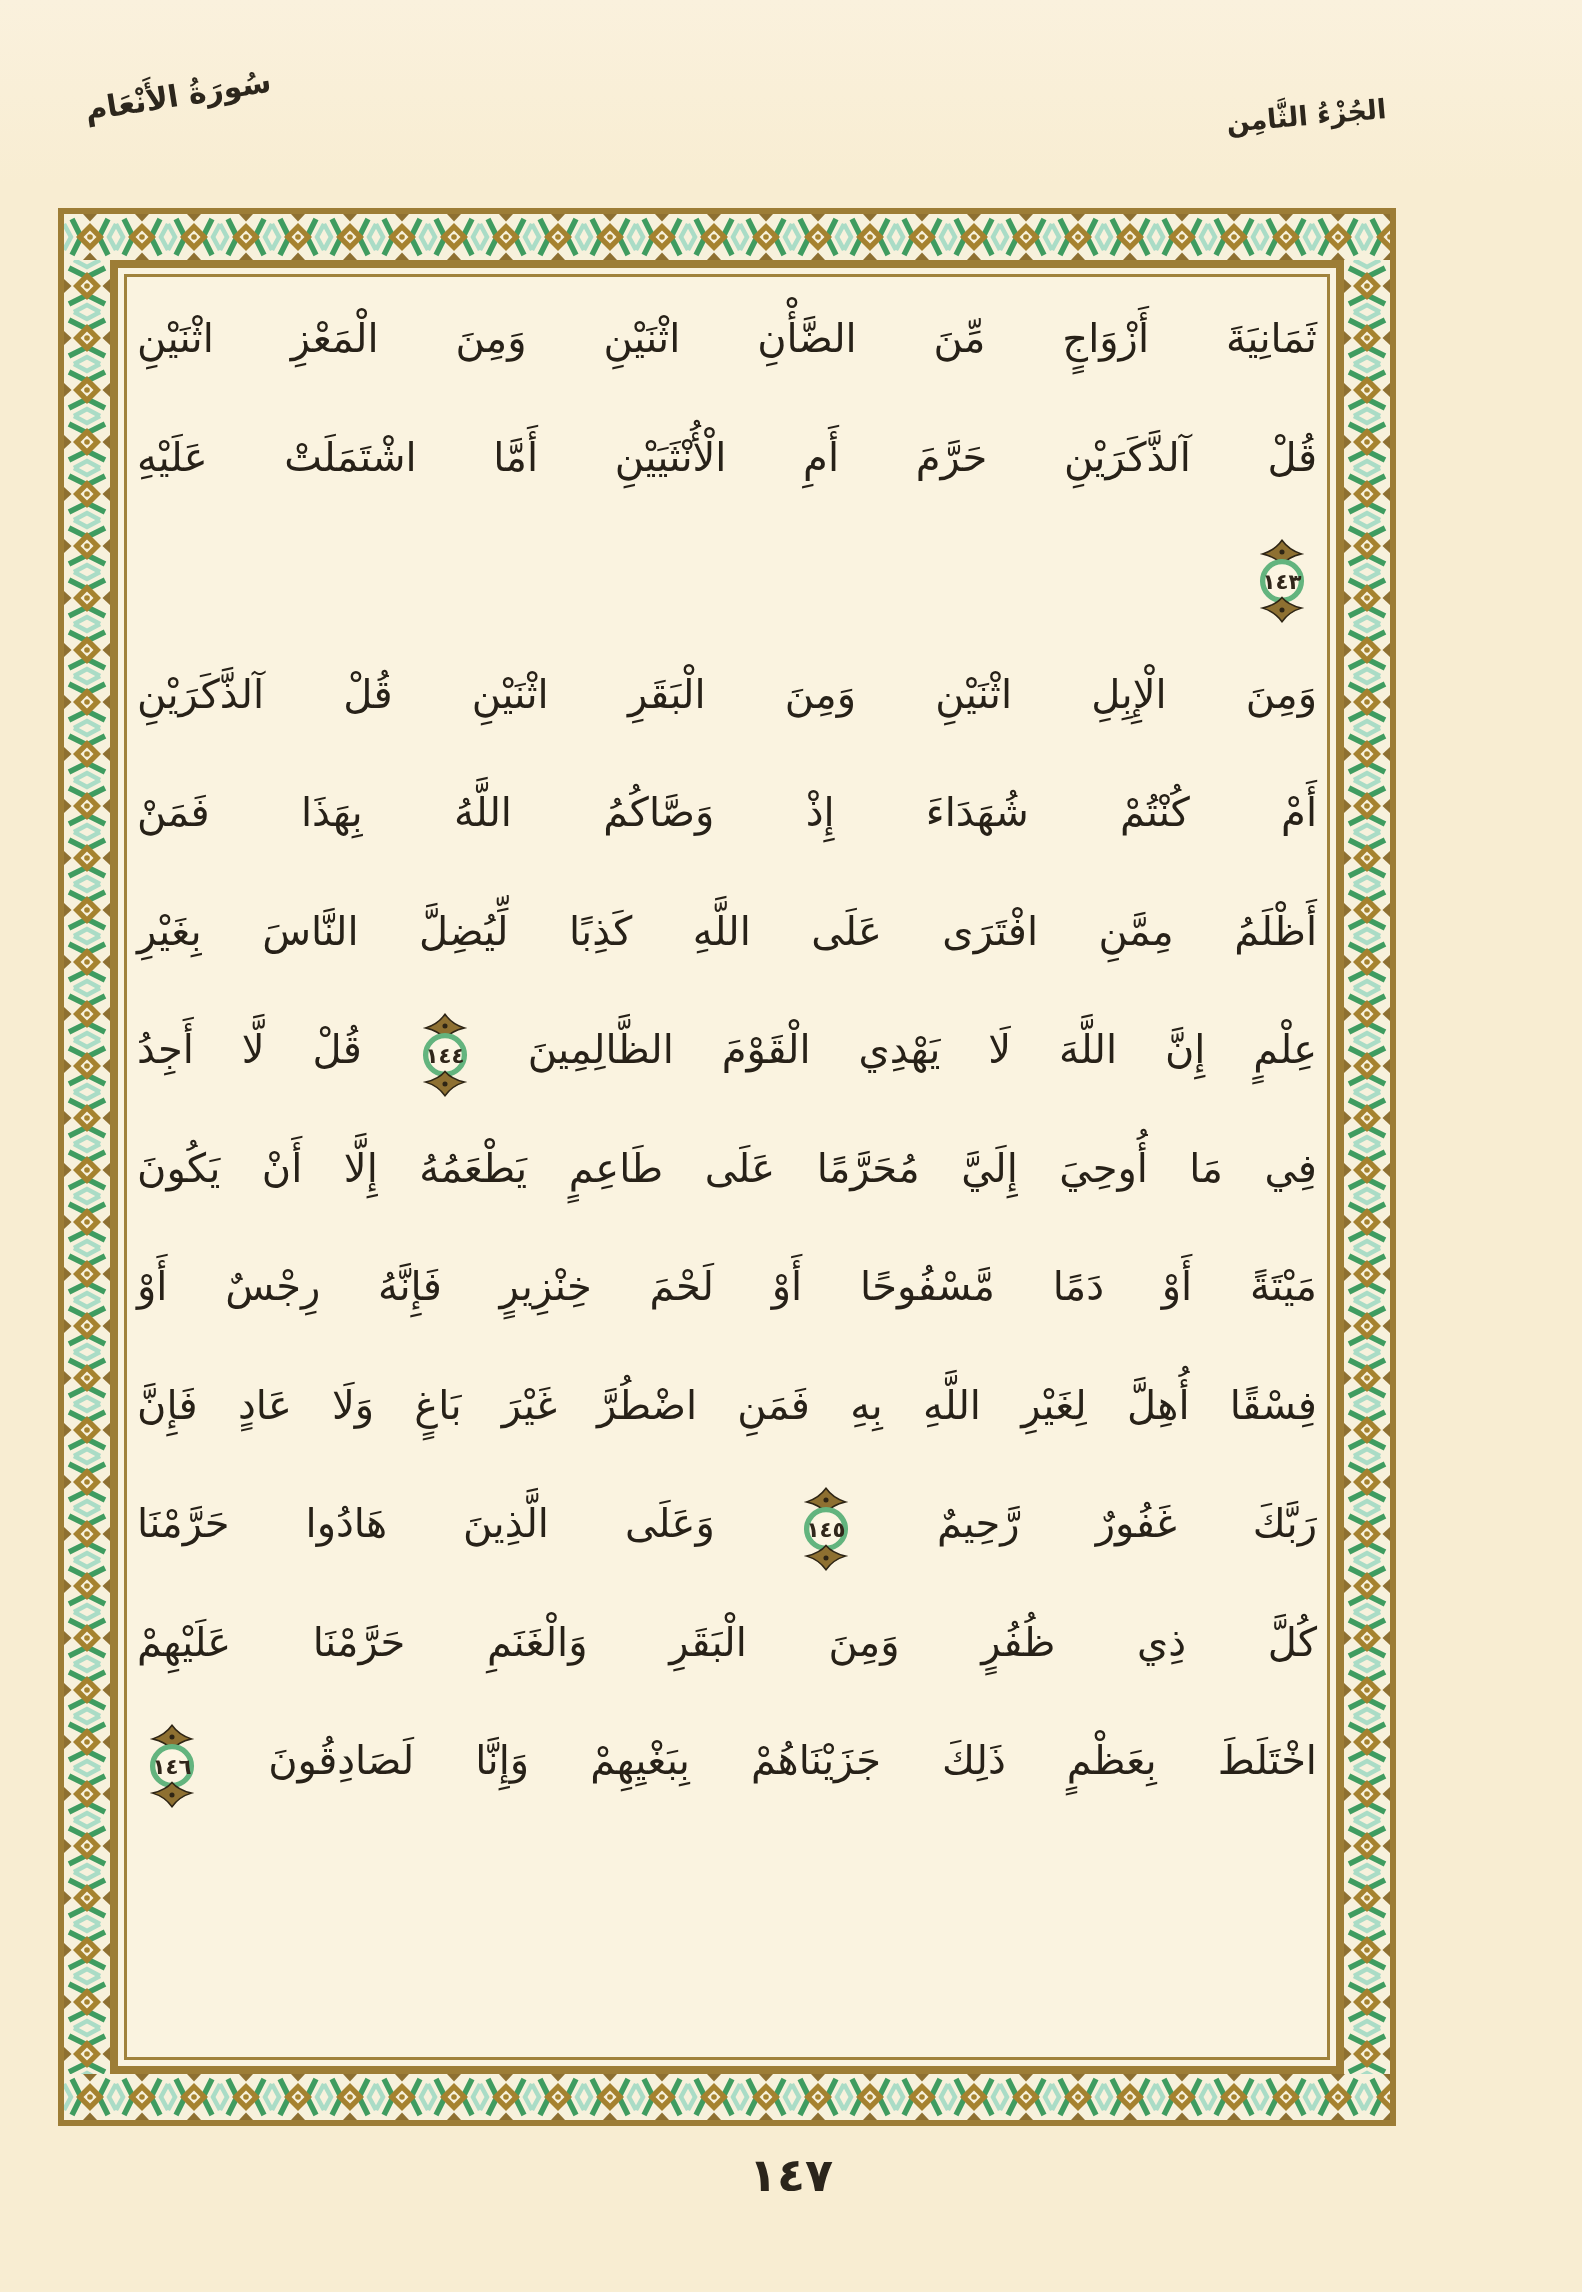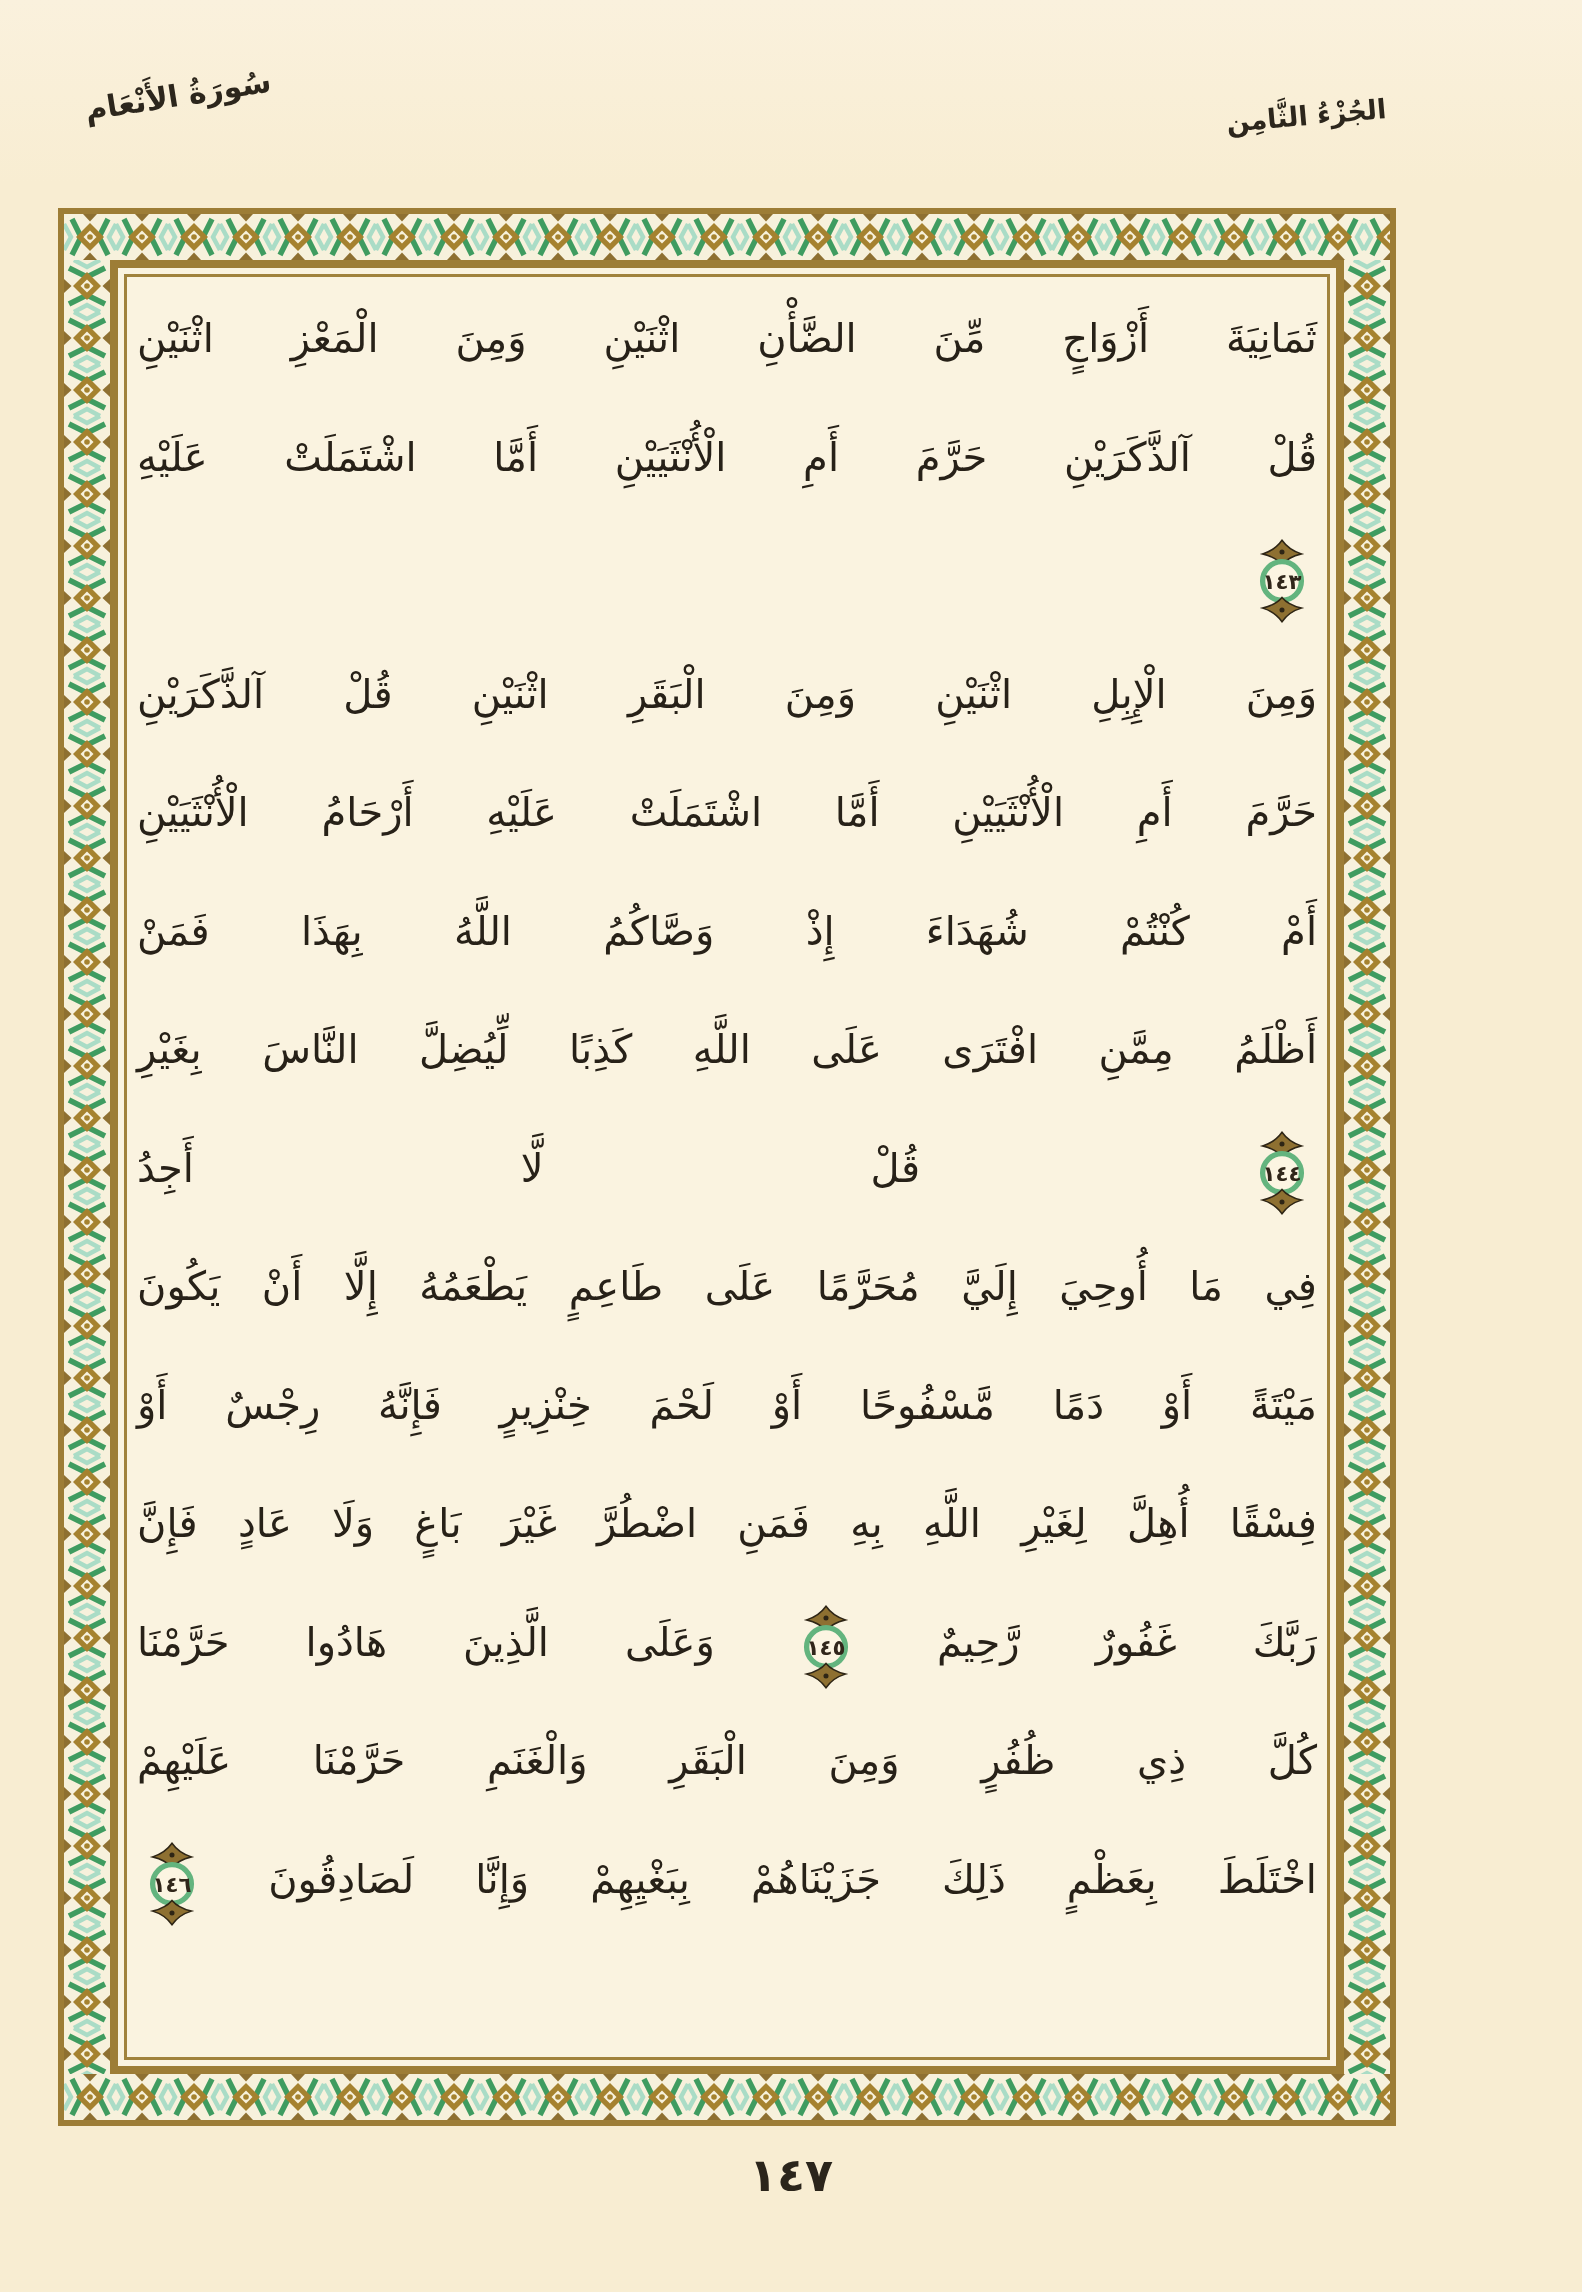--- a/index.html
+++ b/index.html
@@ -137,24 +137,23 @@
         <div class="qline"><span class="qtext">قُلْ آلذَّكَرَيْنِ حَرَّمَ أَمِ الْأُنْثَيَيْنِ أَمَّا اشْتَمَلَتْ عَلَيْهِ</span></div>
         <div class="qline"> <span class="aya"><svg width="62" height="84" viewBox="0 0 64 86">
               <path d="M32,1 C27,8 19,13 12,15 C20,17 27,20 32,26 C37,20 44,17 52,15 C45,13 37,8 32,1 Z" fill="#8e7031" stroke="#2e2515" stroke-width="1.6"></path>
               <circle cx="32" cy="13" r="2.6" fill="#2e2515"></circle>
               <circle cx="32" cy="43" r="20" fill="#fcf5e2" stroke="#63b47e" stroke-width="5.5"></circle>
               <path d="M32,85 C27,78 19,73 12,71 C20,69 27,66 32,60 C37,66 44,69 52,71 C45,73 37,78 32,85 Z" fill="#8e7031" stroke="#2e2515" stroke-width="1.6"></path>
               <circle cx="32" cy="73" r="2.6" fill="#2e2515"></circle>
               <text x="32" y="51" text-anchor="middle" font-size="22" font-weight="bold" font-family="DejaVu Sans, sans-serif" fill="#30261a">١٤٣</text>
             </svg></span></div>
         <div class="qline"><span class="qtext">وَمِنَ الْإِبِلِ اثْنَيْنِ وَمِنَ الْبَقَرِ اثْنَيْنِ قُلْ آلذَّكَرَيْنِ</span></div>
-        <div class="qline"><span class="qtext">حَرَّمَ أَمِ الْأُنْثَيَيْنِ أَمَّا اشْتَمَلَتْ عَلَيْهِ أَرْحَامُ الْأُنْثَيَيْنِ</span></div>
         <div class="qline"><span class="qtext">أَمْ كُنْتُمْ شُهَدَاءَ إِذْ وَصَّاكُمُ اللَّهُ بِهَذَا فَمَنْ</span></div>
         <div class="qline"><span class="qtext">أَظْلَمُ مِمَّنِ افْتَرَى عَلَى اللَّهِ كَذِبًا لِّيُضِلَّ النَّاسَ بِغَيْرِ</span></div>
-        <div class="qline"> <span class="aya"><svg width="62" height="84" viewBox="0 0 64 86">
+        <div class="qline"><span class="qtext">عِلْمٍ إِنَّ اللَّهَ لَا يَهْدِي الْقَوْمَ الظَّالِمِينَ</span> <span class="aya"><svg width="62" height="84" viewBox="0 0 64 86">
               <path d="M32,1 C27,8 19,13 12,15 C20,17 27,20 32,26 C37,20 44,17 52,15 C45,13 37,8 32,1 Z" fill="#8e7031" stroke="#2e2515" stroke-width="1.6"></path>
               <circle cx="32" cy="13" r="2.6" fill="#2e2515"></circle>
               <circle cx="32" cy="43" r="20" fill="#fcf5e2" stroke="#63b47e" stroke-width="5.5"></circle>
               <path d="M32,85 C27,78 19,73 12,71 C20,69 27,66 32,60 C37,66 44,69 52,71 C45,73 37,78 32,85 Z" fill="#8e7031" stroke="#2e2515" stroke-width="1.6"></path>
               <circle cx="32" cy="73" r="2.6" fill="#2e2515"></circle>
               <text x="32" y="51" text-anchor="middle" font-size="22" font-weight="bold" font-family="DejaVu Sans, sans-serif" fill="#30261a">١٤٤</text>
             </svg></span> <span class="qtext">قُلْ لَّا أَجِدُ</span></div>
         <div class="qline"><span class="qtext">فِي مَا أُوحِيَ إِلَيَّ مُحَرَّمًا عَلَى طَاعِمٍ يَطْعَمُهُ إِلَّا أَنْ يَكُونَ</span></div>
         <div class="qline"><span class="qtext">مَيْتَةً أَوْ دَمًا مَّسْفُوحًا أَوْ لَحْمَ خِنْزِيرٍ فَإِنَّهُ رِجْسٌ أَوْ</span></div>
         <div class="qline"><span class="qtext">فِسْقًا أُهِلَّ لِغَيْرِ اللَّهِ بِهِ فَمَنِ اضْطُرَّ غَيْرَ بَاغٍ وَلَا عَادٍ فَإِنَّ</span></div>

